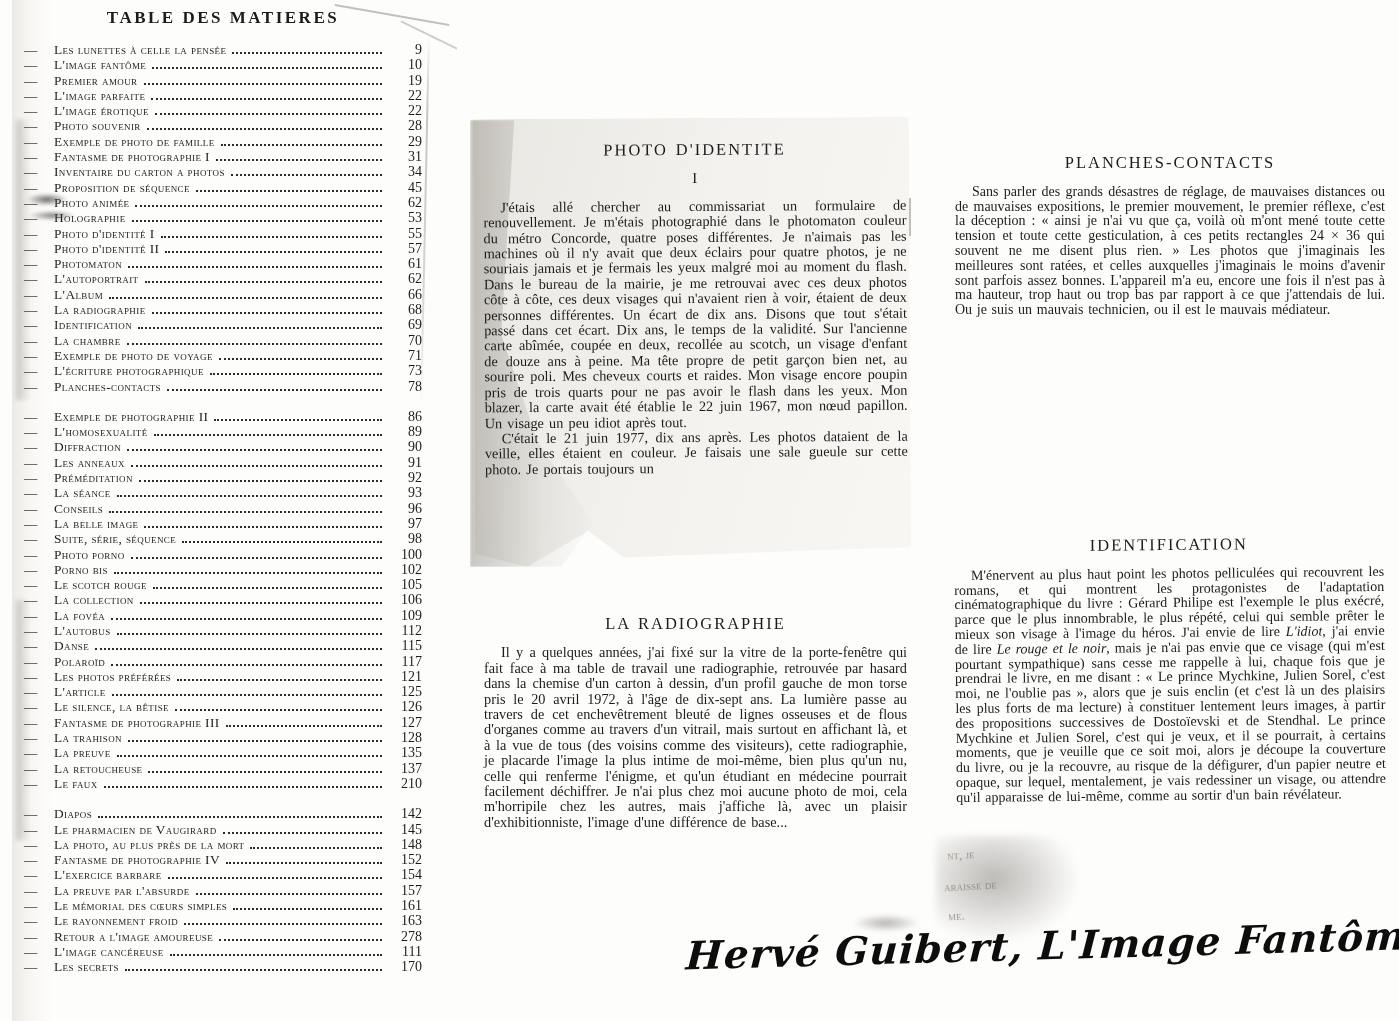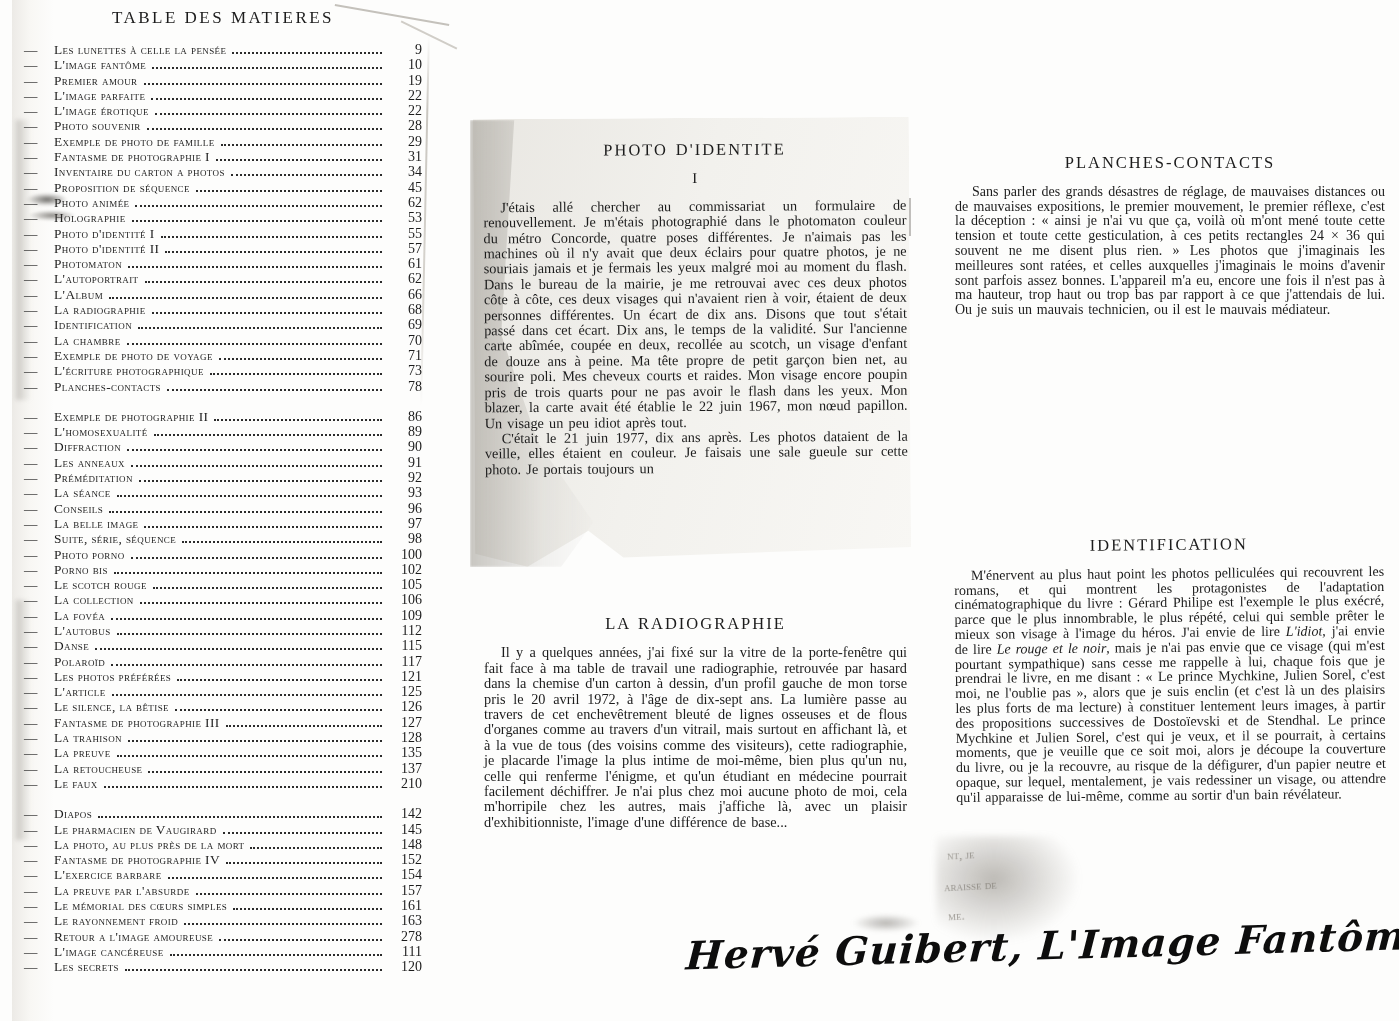--- a/index.html
+++ b/index.html
@@ -44,21 +44,21 @@
     filter: blur(3px); }
   #hand-smudge { left:852px; top:914px; width:68px; height:18px; z-index:1;
     background: radial-gradient(ellipse, rgba(110,106,100,.5), transparent 70%); filter: blur(2px); }
   .ghost { position:absolute; z-index:2; font-size:13px; color:rgba(105,100,92,.6);
     transform: rotate(-3deg); filter: blur(.4px); font-variant: small-caps; }
   #ghost-1 { left:947px; top:847px; }
   #ghost-2 { left:944px; top:878px; }
   #ghost-3 { left:948px; top:908px; }
   
   .toc { position:absolute; left:24px; top:8px; width:398px; z-index:2; }
-  .toc-heading { text-align:center; font-size:17px; font-weight:normal;
+  .toc-heading { text-align:center; font-size:17px; font-weight:bold;
     letter-spacing:2.5px; margin-bottom:14px; white-space:nowrap; }
   .toc-group { margin-bottom:15px; }
   .toc-row { display:flex; align-items:baseline; font-size:13.4px; line-height:15.3px; }
   .toc-dash { width:30px; flex:none; }
   .toc-entry-title { font-variant:small-caps; letter-spacing:.4px; white-space:nowrap; }
   .toc-dots { flex:1; border-bottom:2px dotted #2b2b2b; margin:0 6px 3px 6px; min-width:8px; }
   .toc-page-num { flex:none; width:34px; text-align:right; font-size:14px; }
   
   .article { position:absolute; z-index:2; text-align:justify; }
   .article p { text-indent:17px; }
@@ -449,21 +449,21 @@
         <div class="toc-row">
           <span class="toc-dash">—</span>
           <span class="toc-entry-title">L'image cancéreuse</span>
           <span class="toc-dots"></span>
           <span class="toc-page-num">111</span>
         </div>
         <div class="toc-row">
           <span class="toc-dash">—</span>
           <span class="toc-entry-title">Les secrets</span>
           <span class="toc-dots"></span>
-          <span class="toc-page-num">120</span>
+          <span class="toc-page-num">170</span>
         </div>
       </div>
   </section>
 
   <article class="article mid" id="art-photo">
     <h2 class="art-title">PHOTO D'IDENTITE</h2>
     <div class="numeral">I</div>
     <p>J'étais allé chercher au commissariat un formulaire de renouvellement. Je m'étais photographié dans le photomaton couleur du métro Concorde, quatre poses différentes. Je n'aimais pas les machines où il n'y avait que deux éclairs pour quatre photos, je ne souriais jamais et je fermais les yeux malgré moi au moment du flash. Dans le bureau de la mairie, je me retrouvai avec ces deux photos côte à côte, ces deux visages qui n'avaient rien à voir, étaient de deux personnes différentes. Un écart de dix ans. Disons que tout s'était passé dans cet écart. Dix ans, le temps de la validité. Sur l'ancienne carte abîmée, coupée en deux, recollée au scotch, un visage d'enfant de douze ans à peine. Ma tête propre de petit garçon bien net, au sourire poli. Mes cheveux courts et raides. Mon visage encore poupin pris de trois quarts pour ne pas avoir le flash dans les yeux. Mon blazer, la carte avait été établie le 22 juin 1967, mon nœud papillon. Un visage un peu idiot après tout.</p>
     <p>C'était le 21 juin 1977, dix ans après. Les photos dataient de la veille, elles étaient en couleur. Je faisais une sale gueule sur cette photo. Je portais toujours un</p>
   </article>

